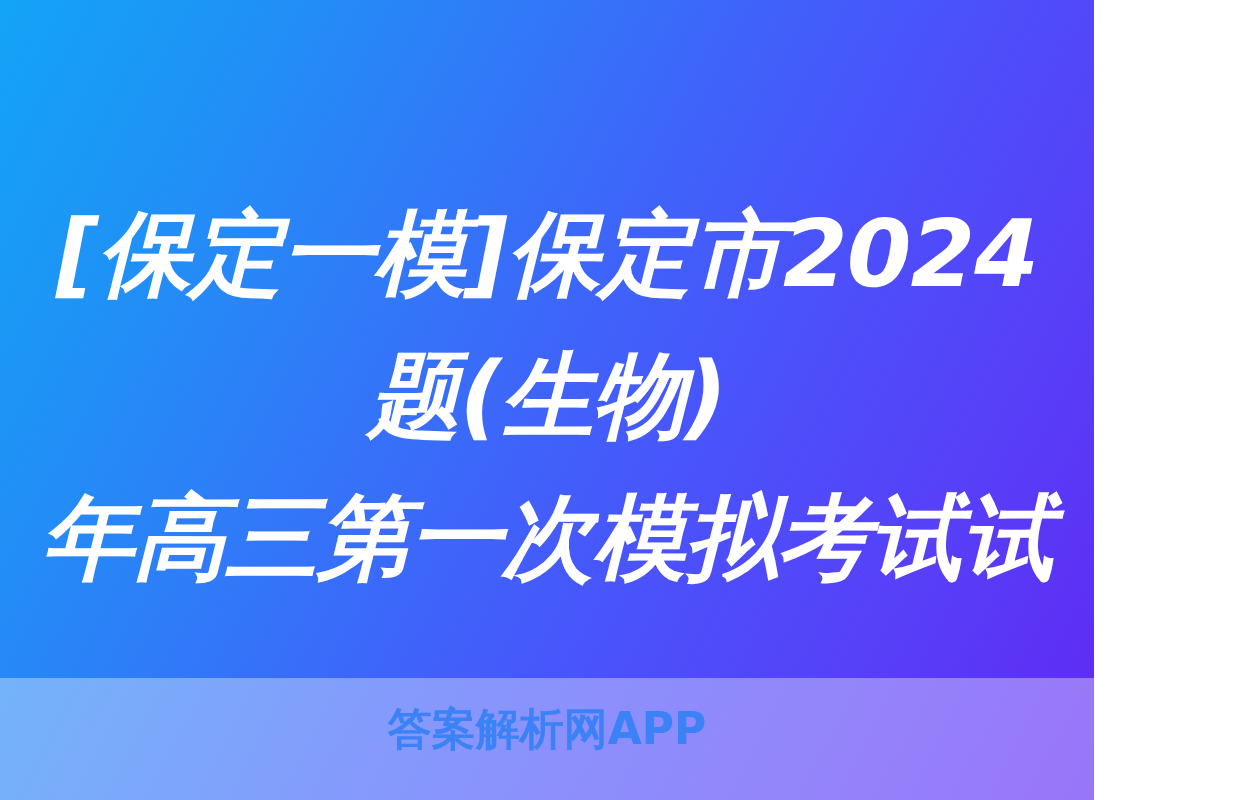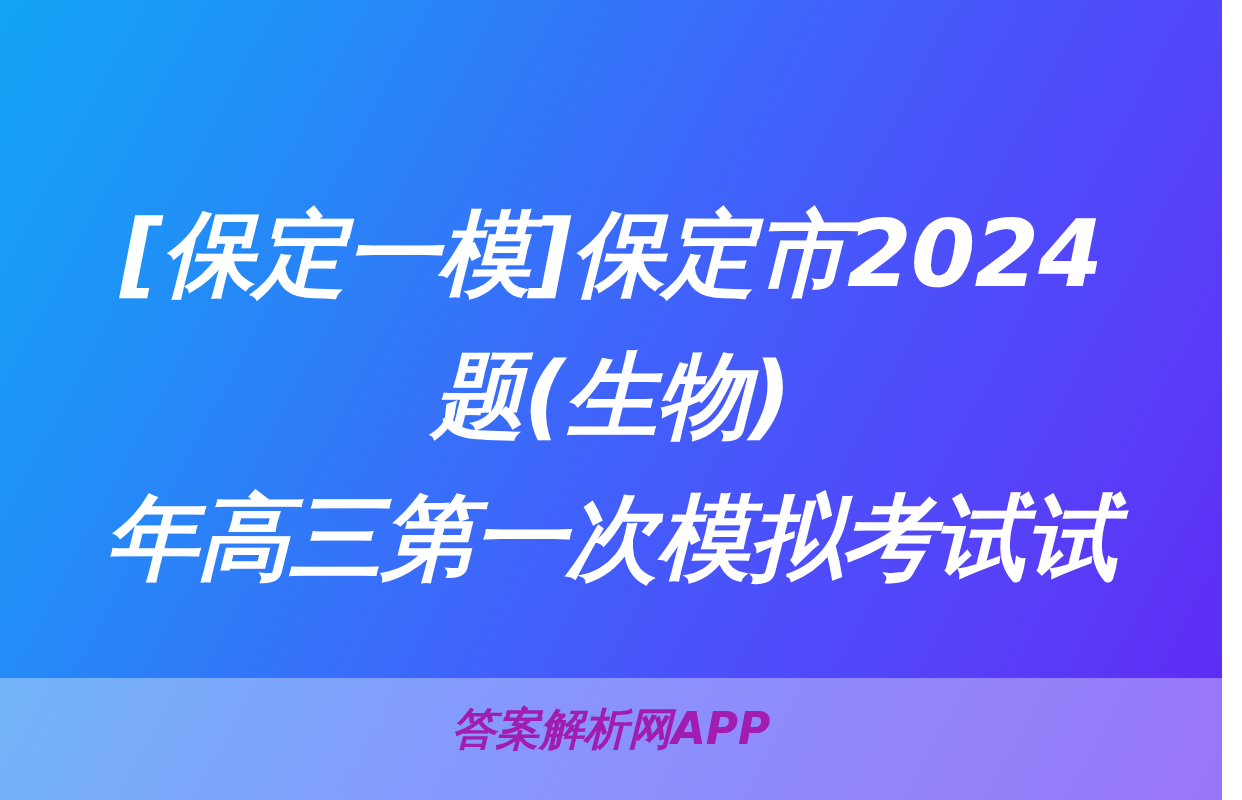--- a/index.html
+++ b/index.html
@@ -3,21 +3,21 @@
 <meta charset="utf-8">
 <style>
   html, body {
     margin: 0;
     padding: 0;
     background: #ffffff;
   }
 
   #poster {
     position: relative;
-    width: 1222px;
+    width: 1094px;
     height: 800px;
     overflow: hidden;
     font-family: "Liberation Sans", "DejaVu Sans", sans-serif;
   }
 
   
   #poster-bg {
     position: absolute;
     inset: 0;
     background: linear-gradient(118deg,
@@ -68,25 +68,24 @@
   #watermark {
     position: absolute;
     left: 0;
     right: 0;
     top: 703px;
     text-align: center;
   }
 
   #watermark-text {
     display: inline-block;
-    color: #a21caf;
+    color: #3b82f6;
     font-family: "DejaVu Sans", "Liberation Sans", sans-serif;
     font-size: 44px;
     font-weight: 700;
-    font-style: italic;
     letter-spacing: 0px;
     line-height: 52px;
     white-space: nowrap;
   }
 </style>
 </head>
 <body>
 
 <div id="poster">
 

